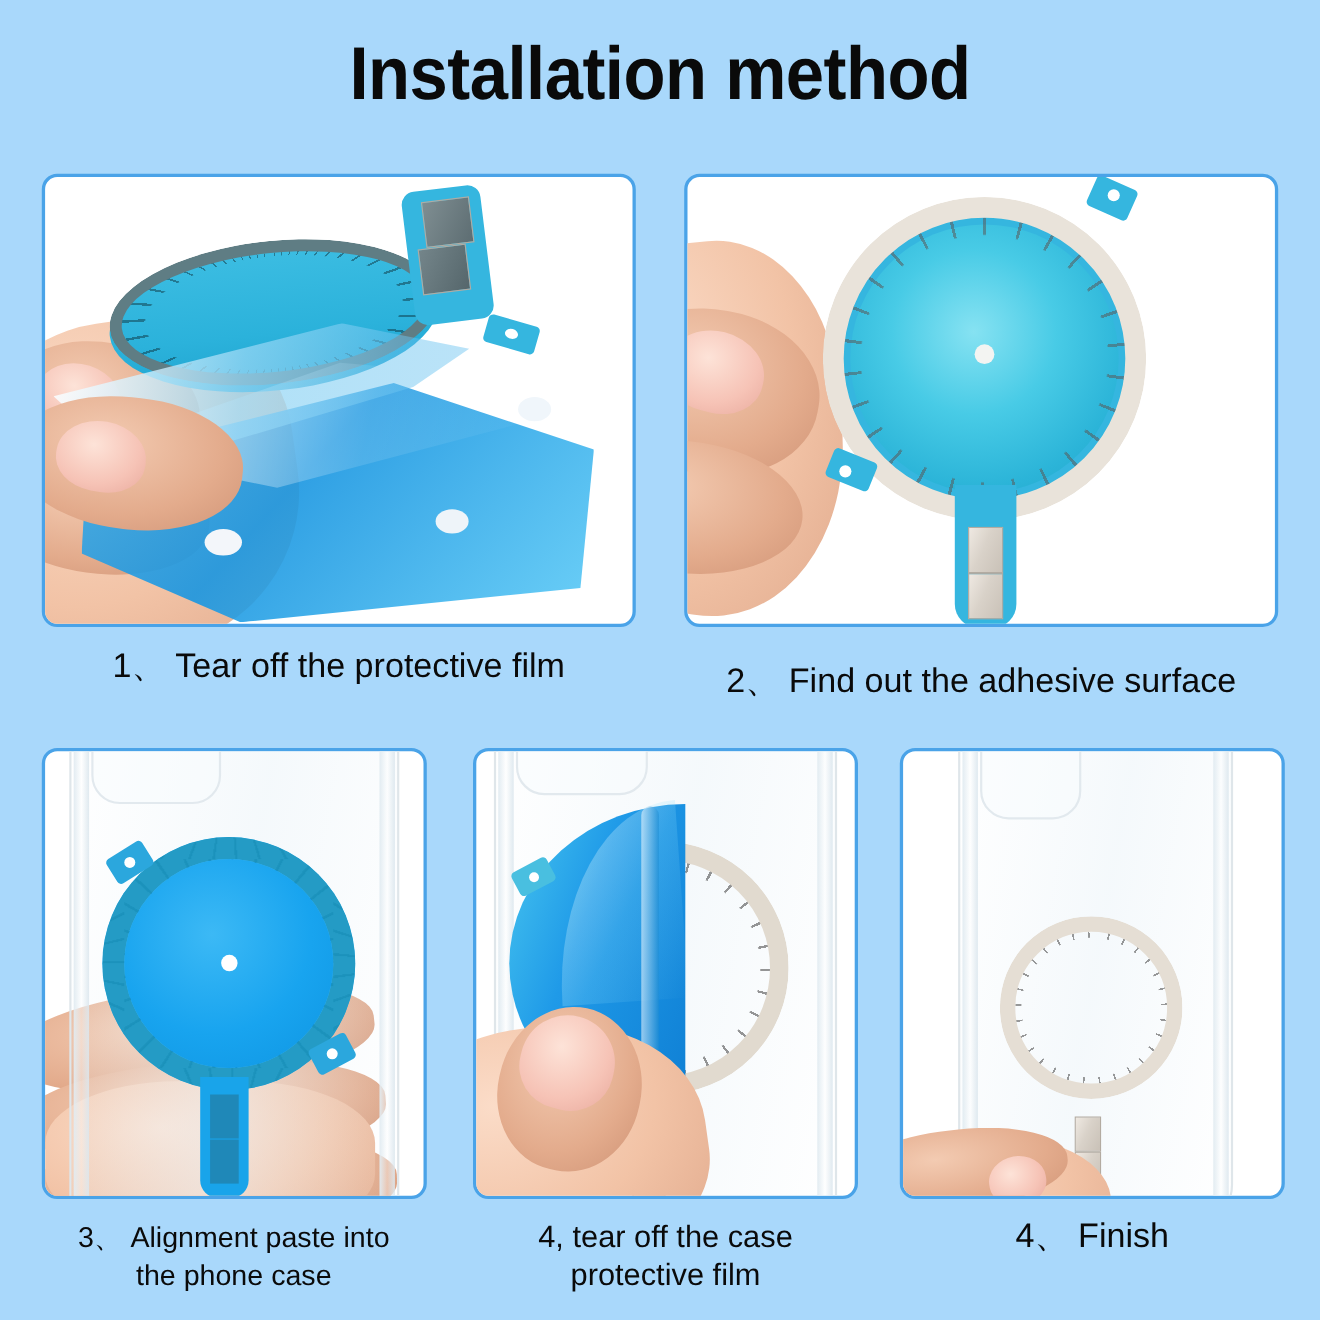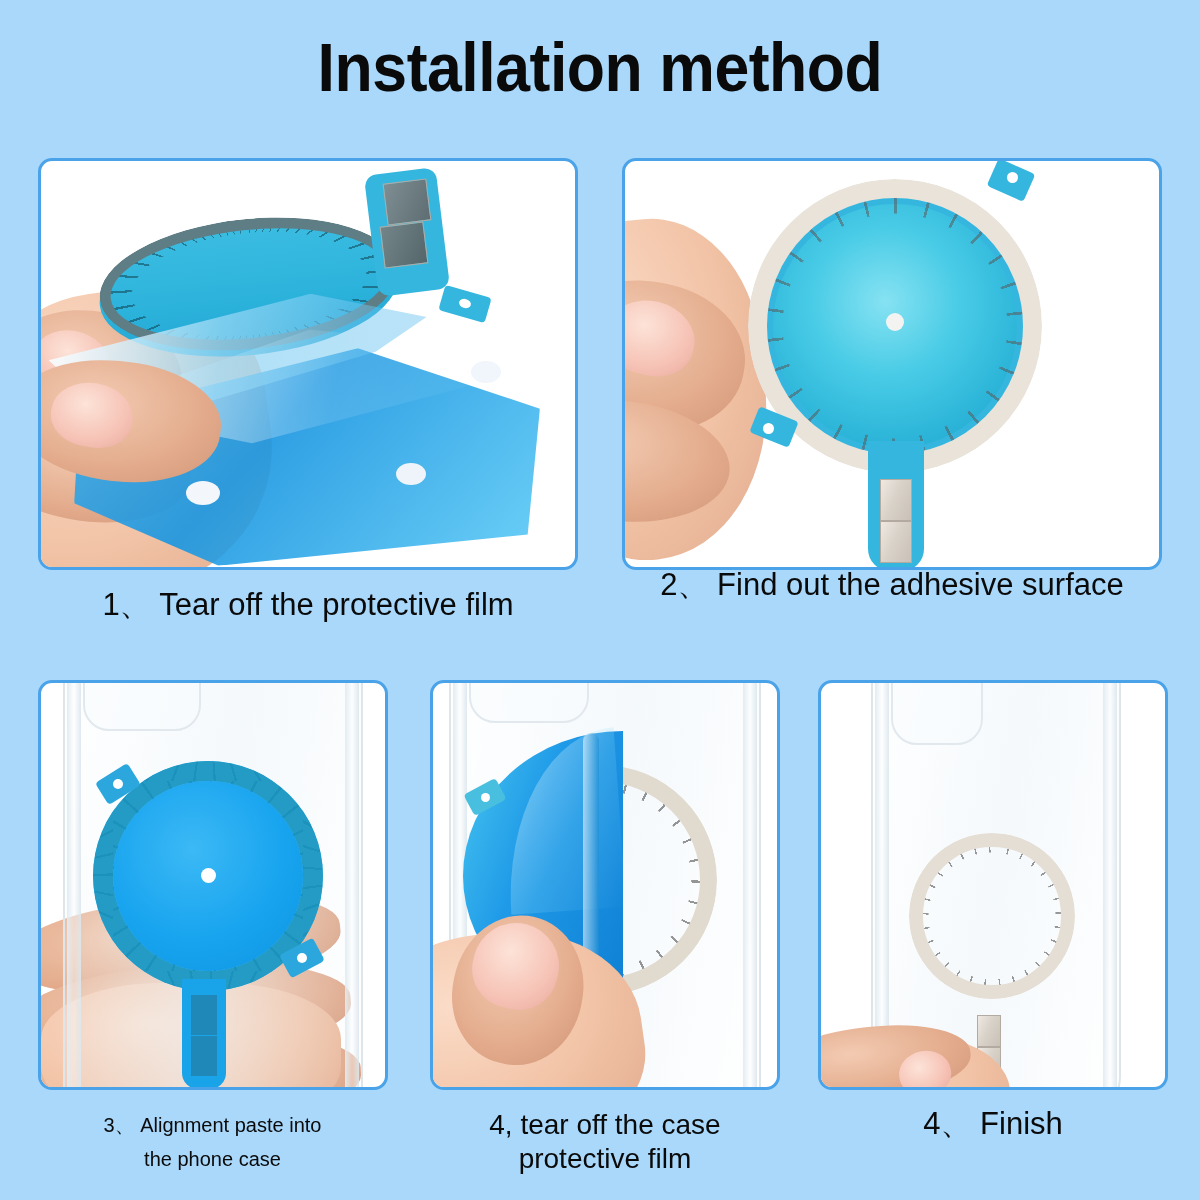--- a/index.html
+++ b/index.html
@@ -52,22 +52,22 @@
   
   .caption {
     position: absolute;
     color: #0a0a0a;
     font-size: 31px;
     line-height: 37px;
     text-align: center;
     white-space: pre-line;
   }
   .cap1 { left: 38px;  top: 586px; width: 540px; }
-  .cap2 { left: 608px; top: 566px; width: 568px; }
-  .cap3 { left: 20px;  top: 1108px; width: 385px; font-size: 20px; line-height: 34px;}
+  .cap2 { left: 608px; top: 600px; width: 568px; }
+  .cap3 { left: 20px;  top: 1108px; width: 385px; font-size: 26px; line-height: 34px;}
   .cap4 { left: 420px; top: 1108px; width: 370px; font-size: 28px; line-height: 34px;}
   .cap5 { left: 818px; top: 1105px; width: 350px; }
 
   
 
   
   .skin {
     position: absolute;
     background: radial-gradient(ellipse at 35% 30%, #fbdcc8 0%, #f2c3a6 55%, #e0a98c 100%);
   }

